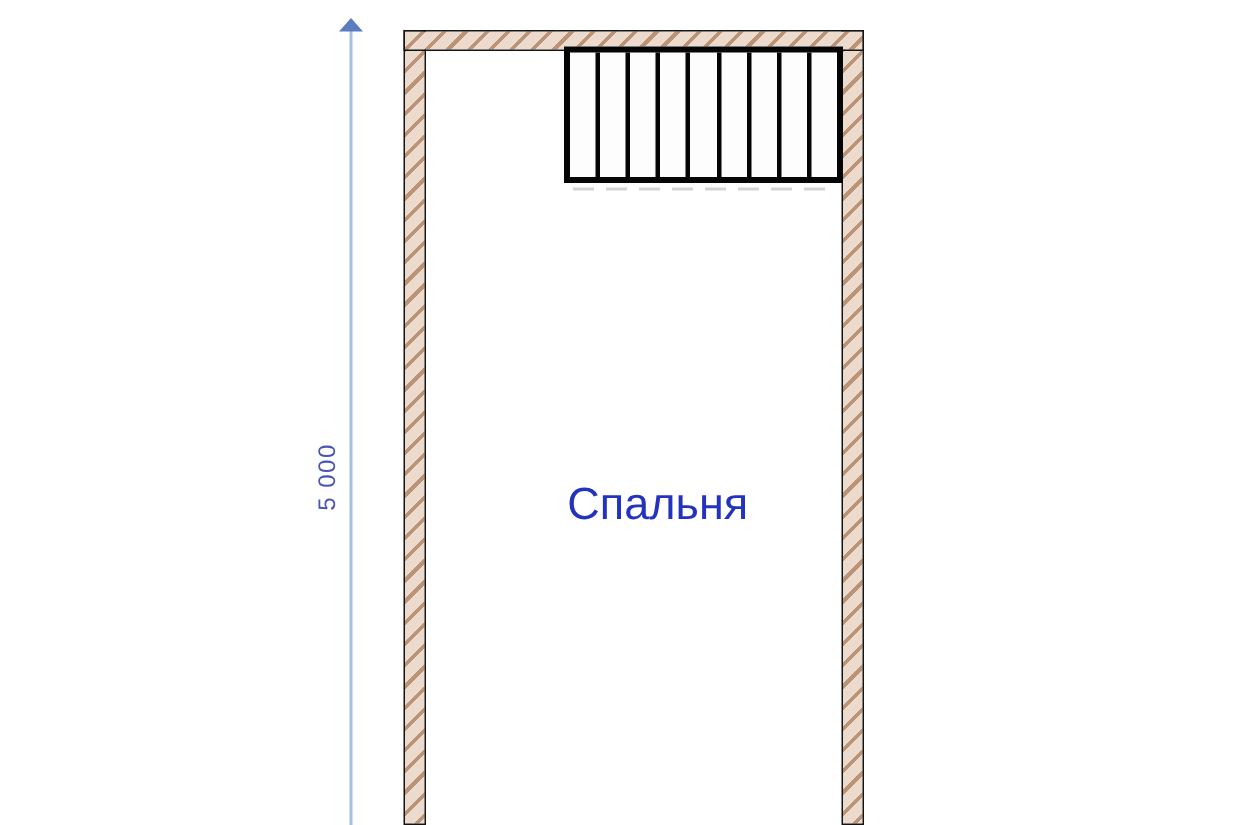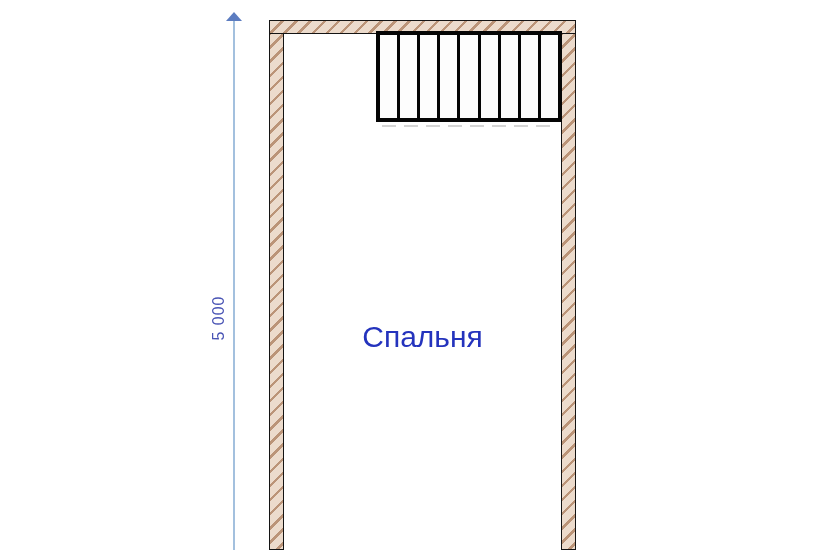--- a/index.html
+++ b/index.html
@@ -65,21 +65,21 @@
     transform-origin:center;
     white-space:nowrap;
     color:#4a55b5;
     font-size:16px;
     letter-spacing:1px;
   }
 
   
   #room-label{
     position:absolute;
-    left:284px; top:320px;
+    left:300px; top:320px;
     width:277px;
     text-align:center;
     color:#2433bd;
     font-size:30px;
   }
 </style>
 </head>
 <body>
 
 <div id="canvas">

